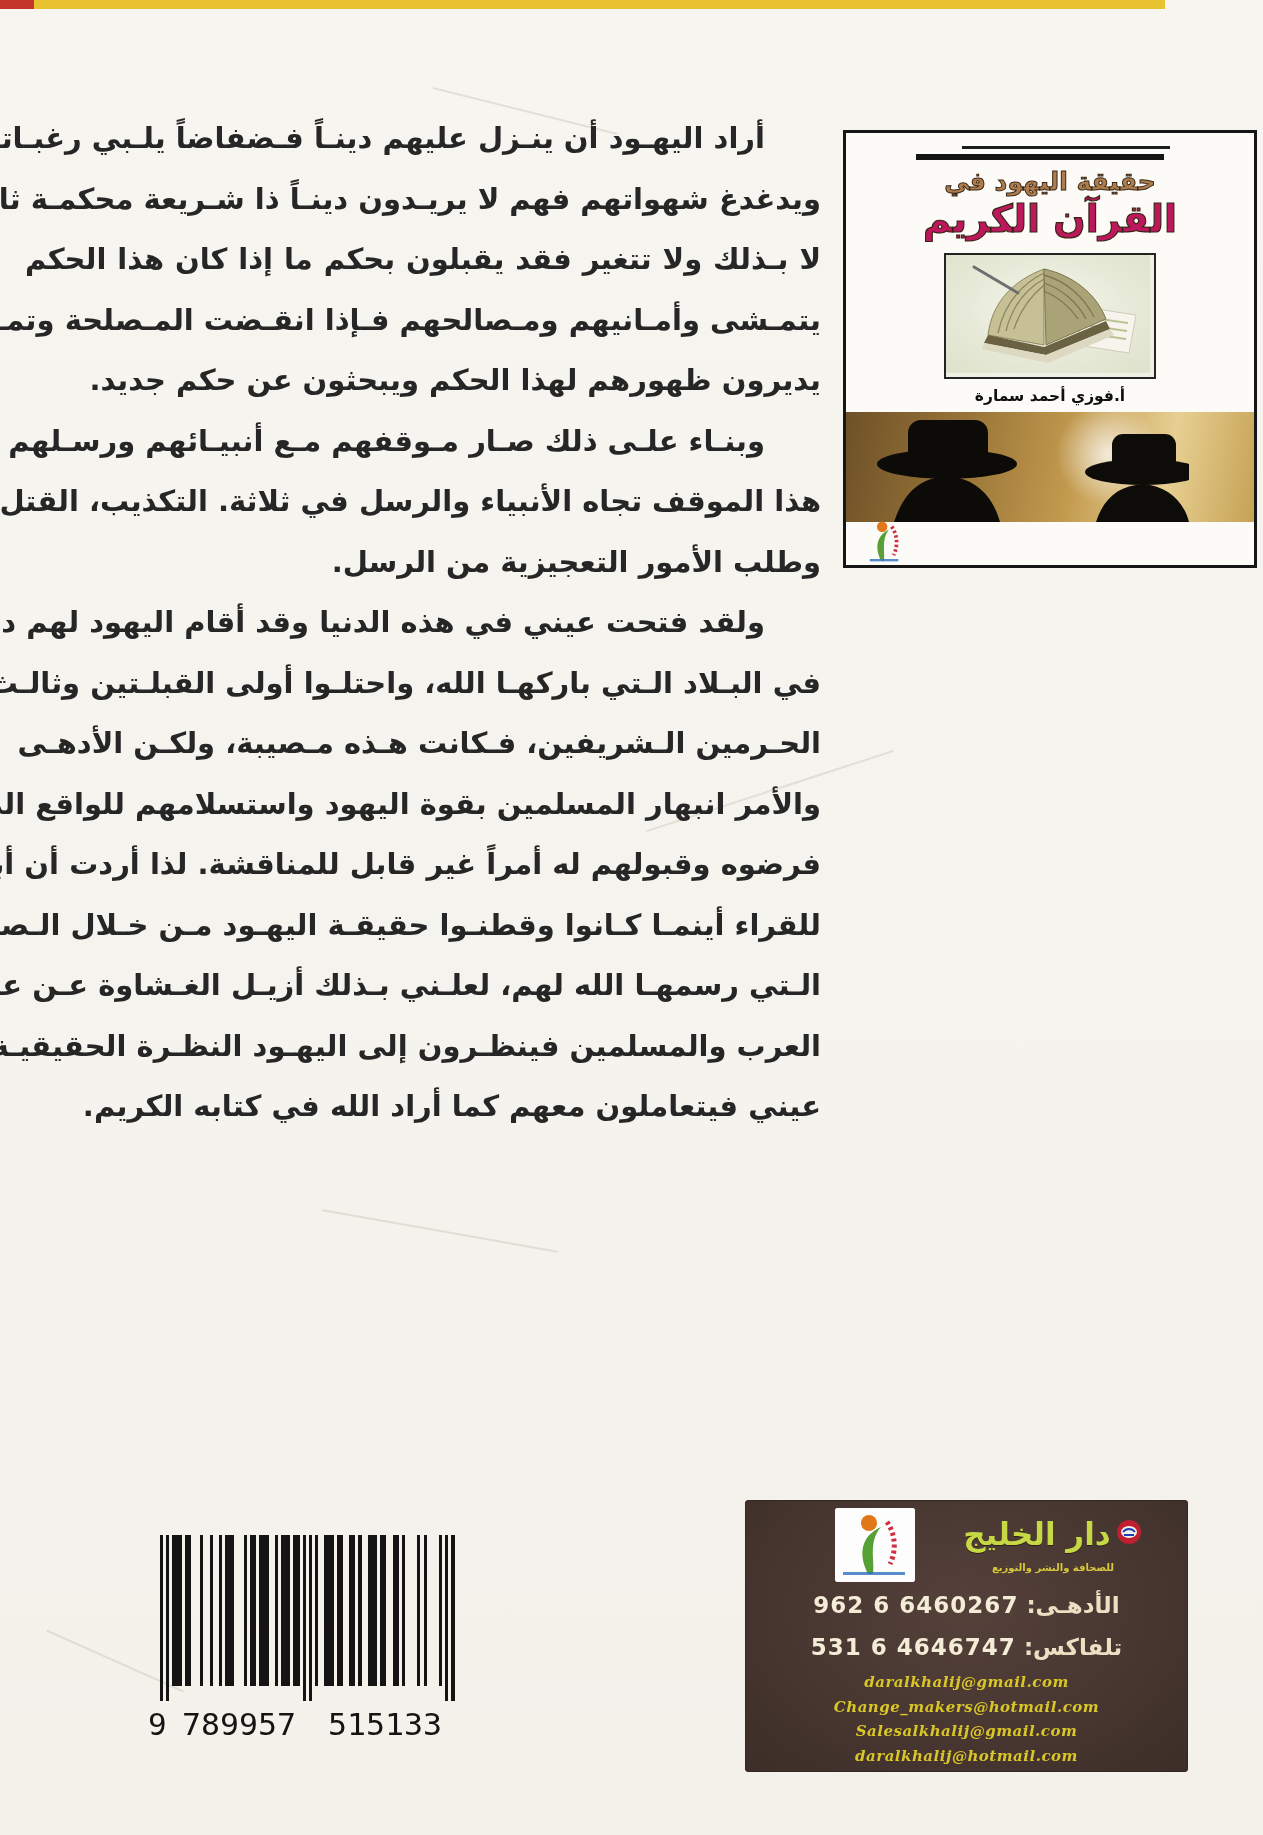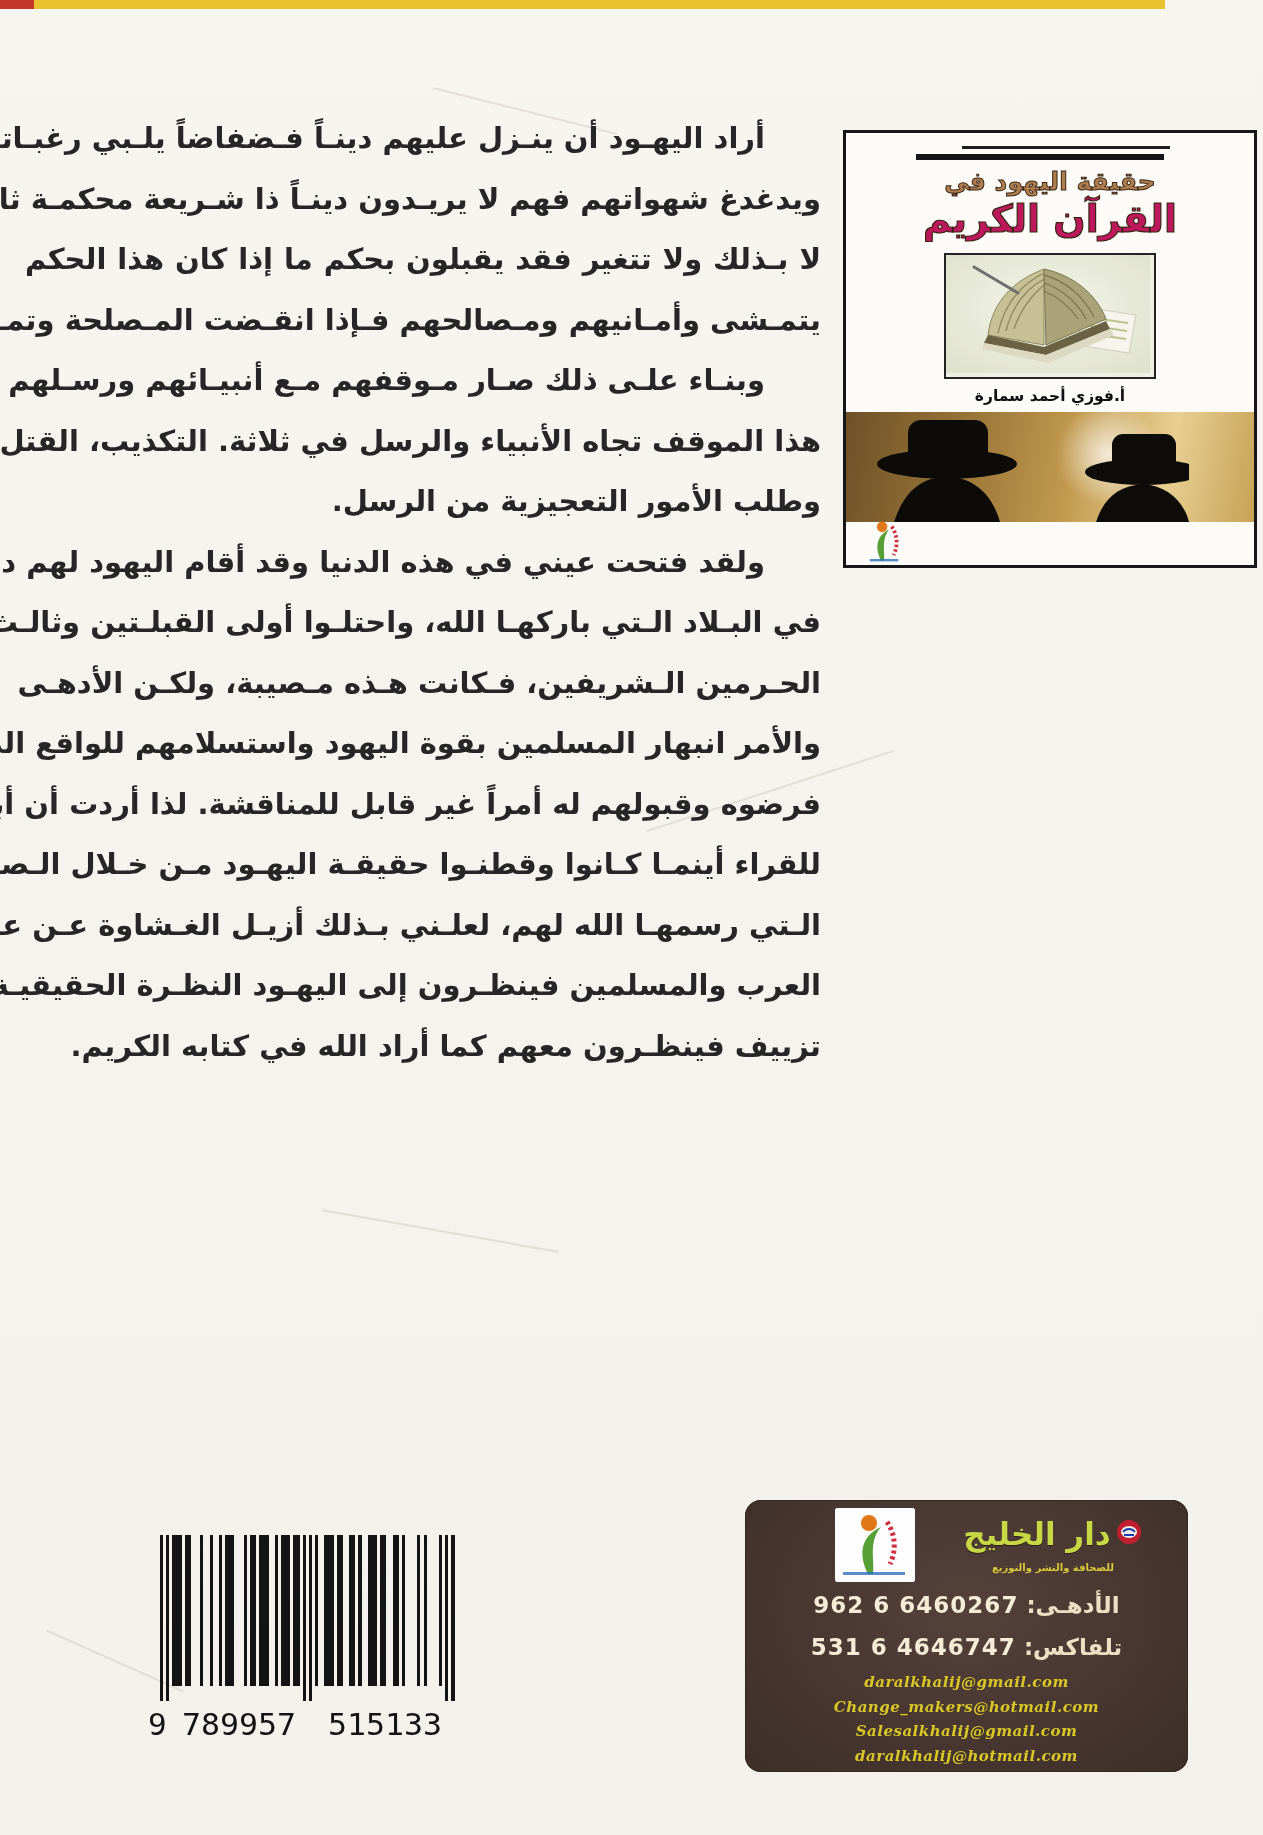--- a/index.html
+++ b/index.html
@@ -28,21 +28,21 @@
   .thumb-title2{margin-top:1px;text-align:center;font-size:38px;font-weight:bold;direction:rtl;
          color:#be185d;-webkit-text-stroke:1.2px #382514;letter-spacing:1px;}
   .quran-frame{width:208px;height:122px;border:2px solid #242424;margin:12px auto 0;
          background:#eef0e3;overflow:hidden;}
   .thumb-author{margin-top:8px;text-align:center;font-size:15.5px;font-weight:bold;color:#101010;direction:rtl;}
   .thumb-photo{position:relative;margin-top:7px;height:110px;width:100%;
          background:linear-gradient(100deg,#6e5128 0%,#9a7638 30%,#c29a4e 55%,#e7cf92 78%,#c6a254 100%);}
   .thumb-photo svg{position:absolute;left:0;top:0;}
   .mini-logo{position:absolute;left:20px;bottom:2px;width:38px;height:46px;}
   
-  .pubbox{position:absolute;left:745px;top:1500px;width:443px;height:272px;border-radius:16px;
+  .pubbox{position:absolute;left:745px;top:1500px;width:443px;height:272px;border-radius:4px;
           background:radial-gradient(ellipse at 50% 40%, #54413a 0%, #483631 55%, #3c2e28 100%);
           box-shadow:0 0 0 1px #34281f inset;}
   .pub-logo-square{position:absolute;left:90px;top:8px;width:80px;height:74px;background:#fdfdfd;
           border-radius:3px;overflow:hidden;}
   .wordmark{position:absolute;right:10px;top:16px;width:250px;text-align:center;direction:rtl;}
   .wm-row{display:flex;align-items:center;justify-content:center;gap:4px;direction:rtl;}
   .wm-name{font-size:31px;font-weight:bold;color:#c7d845;letter-spacing:1px;
           text-shadow:0 1px 0 #2c2118;}
   .wm-tag{margin-top:10px;font-size:10px;font-weight:bold;color:#d8c83b;letter-spacing:1px;}
   .pub-line{position:absolute;left:0;width:100%;text-align:center;direction:rtl;
@@ -68,32 +68,33 @@
   <div class="crease" style="left:430px;top:110px;width:190px;transform:rotate(14deg);"></div>
   <div class="crease" style="left:640px;top:790px;width:260px;transform:rotate(-18deg);"></div>
   <div class="crease" style="left:320px;top:1230px;width:240px;transform:rotate(10deg);"></div>
   <div class="crease" style="left:40px;top:1660px;width:150px;transform:rotate(24deg);"></div>
 
   <div class="back-text" id="backText">
       <div class="line indent">أراد اليهـود أن ينـزل عليهم دينـاً فـضفاضاً يلـبي رغبـاتهم</div>
       <div class="line">ويدغدغ شهواتهم فهم لا يريـدون دينـاً ذا شـريعة محكمـة ثابتـة</div>
       <div class="line">لا بـذلك ولا تتغير فقد يقبلون بحكم ما إذا كان هذا الحكم</div>
       <div class="line">يتمـشى وأمـانيهم ومـصالحهم فـإذا انقـضت المـصلحة وتمـت</div>
+      <div class="line endline">يديرون ظهورهم لهذا الحكم ويبحثون عن حكم جديد.</div>
       <div class="line indent">وبنـاء علـى ذلك صـار مـوقفهم مـع أنبيـائهم ورسـلهم فتمثل</div>
       <div class="line">هذا الموقف تجاه الأنبياء والرسل في ثلاثة. التكذيب، القتل،</div>
       <div class="line endline">وطلب الأمور التعجيزية من الرسل.</div>
       <div class="line indent">ولقد فتحت عيني في هذه الدنيا وقد أقام اليهود لهم دولة</div>
       <div class="line">في البـلاد الـتي باركهـا الله، واحتلـوا أولى القبلـتين وثالـث</div>
       <div class="line">الحـرمين الـشريفين، فـكانت هـذه مـصيبة، ولكـن الأدهـى</div>
       <div class="line">والأمر انبهار المسلمين بقوة اليهود واستسلامهم للواقع الذي</div>
       <div class="line">فرضوه وقبولهم له أمراً غير قابل للمناقشة. لذا أردت أن أبين</div>
       <div class="line">للقراء أينمـا كـانوا وقطنـوا حقيقـة اليهـود مـن خـلال الـصورة</div>
       <div class="line">الـتي رسمهـا الله لهم، لعلـني بـذلك أزيـل الغـشاوة عـن عيـون</div>
       <div class="line">العرب والمسلمين فينظـرون إلى اليهـود النظـرة الحقيقيـة دون</div>
-      <div class="line endline">تزييف فينظـرون معهم كما أراد الله في كتابه الكريم.</div>
+      <div class="line endline">عيني فيتعاملون معهم كما أراد الله في كتابه الكريم.</div>
     </div>
 
   <div class="thumb">
     <div class="rule1"></div>
     <div class="rule2"></div>
     <div class="thumb-title1">حقيقة اليهود في</div>
     <div class="thumb-title2">القرآن الكريم</div>
 
     <div class="quran-frame">
       <svg width="204" height="118" viewBox="0 0 204 118">

